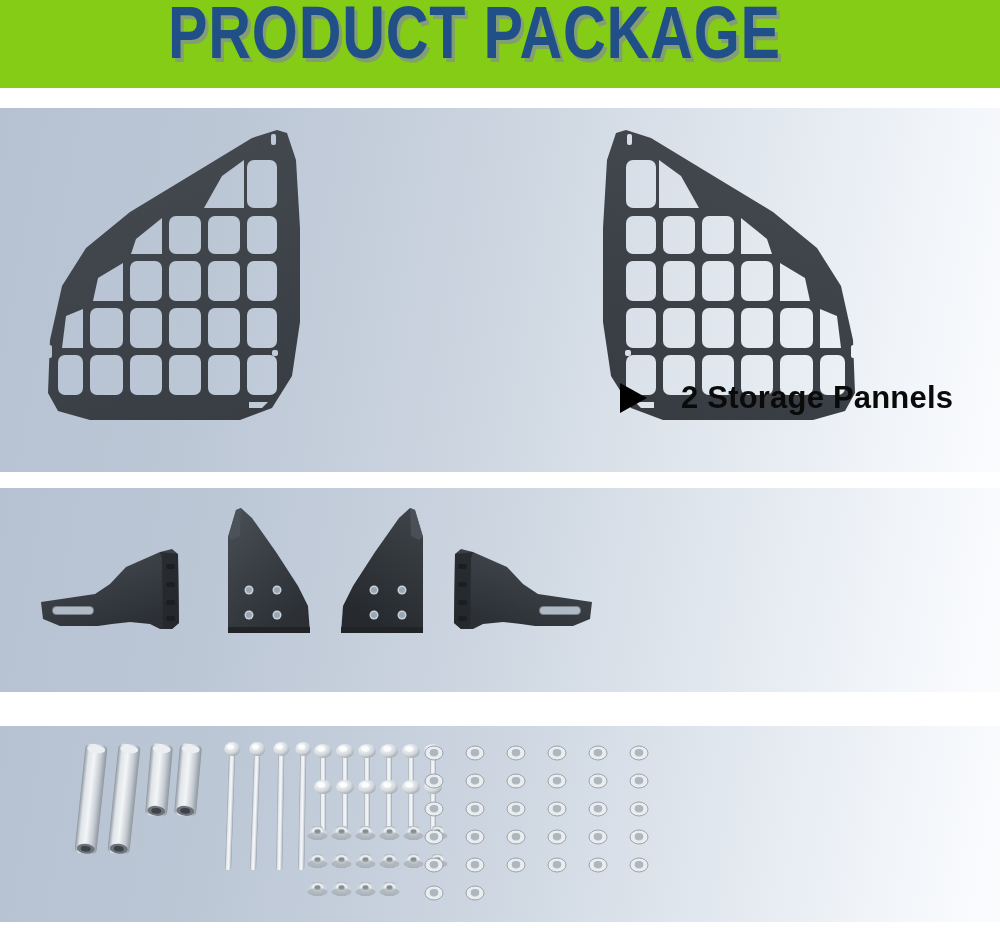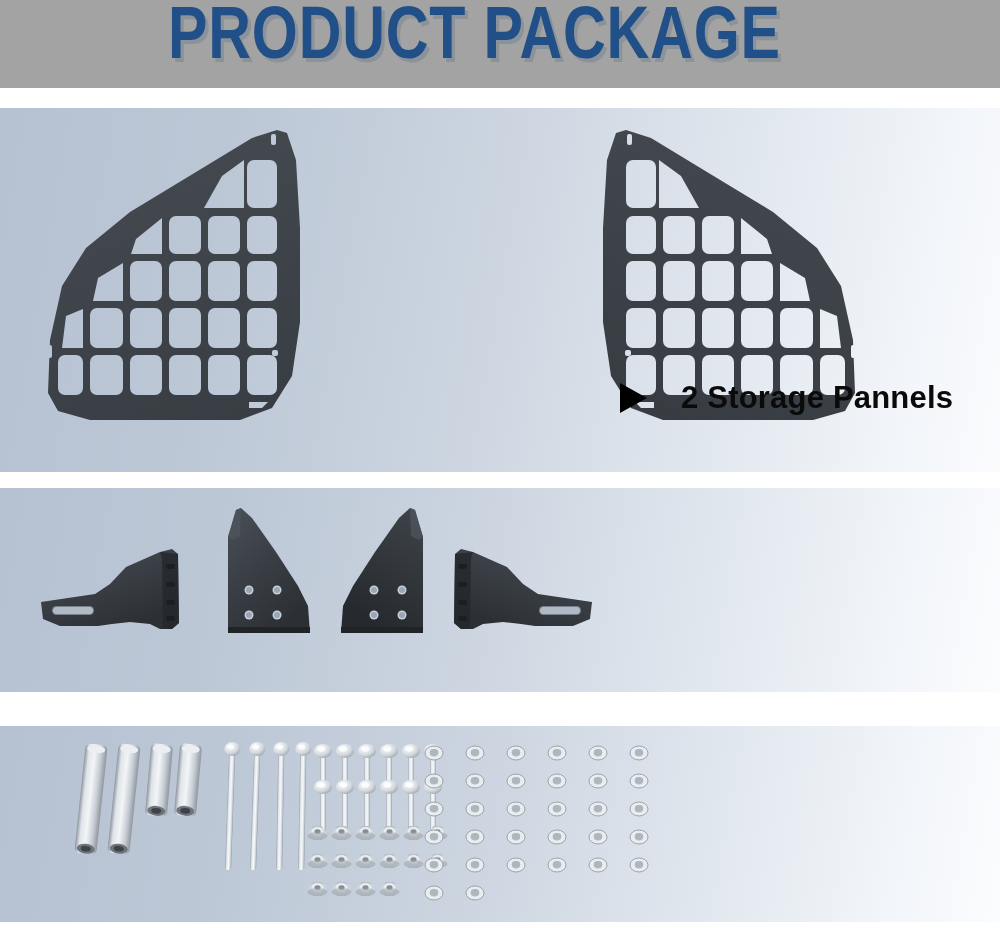--- a/index.html
+++ b/index.html
@@ -6,21 +6,21 @@
   body{
     width:1000px;height:928px;
     background:#ffffff;
     font-family:"Liberation Sans",sans-serif;
     overflow:hidden;
     position:relative;
   }
   
   .title-bar{
     position:absolute;left:0;top:0;width:1000px;height:88px;
-    background:#a3a3a3;
+    background:#84cc16;
   }
   .title-text{
     position:absolute;left:168px;top:-2px;
     font-family:"Liberation Sans Narrow","Liberation Sans",sans-serif;
     font-weight:bold;
     font-size:74px;
     line-height:70px;
     letter-spacing:1px;
     color:#214f88;
     transform:scaleX(0.80);

